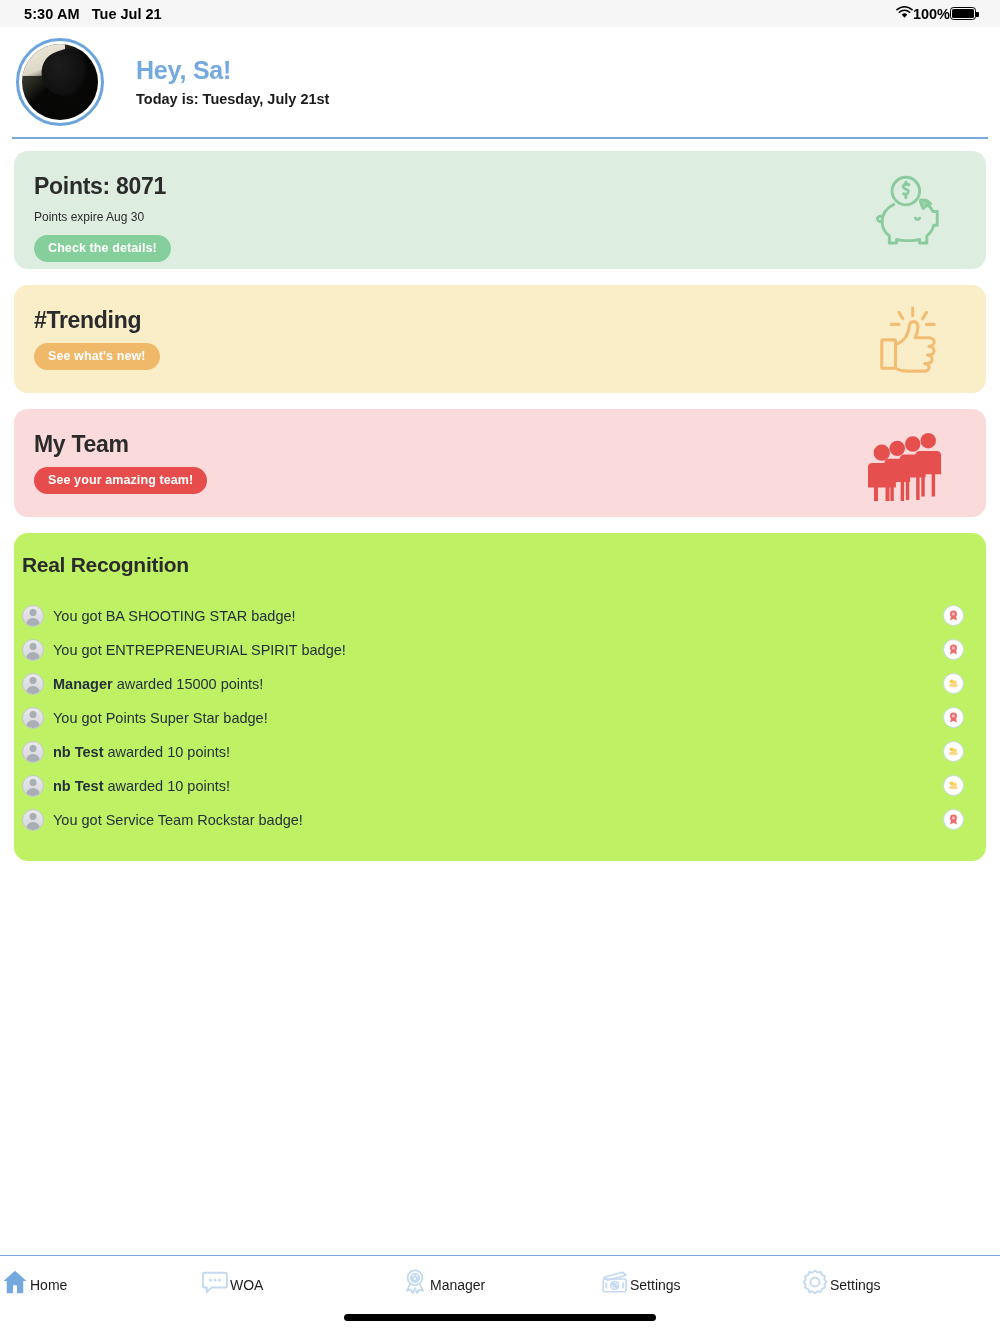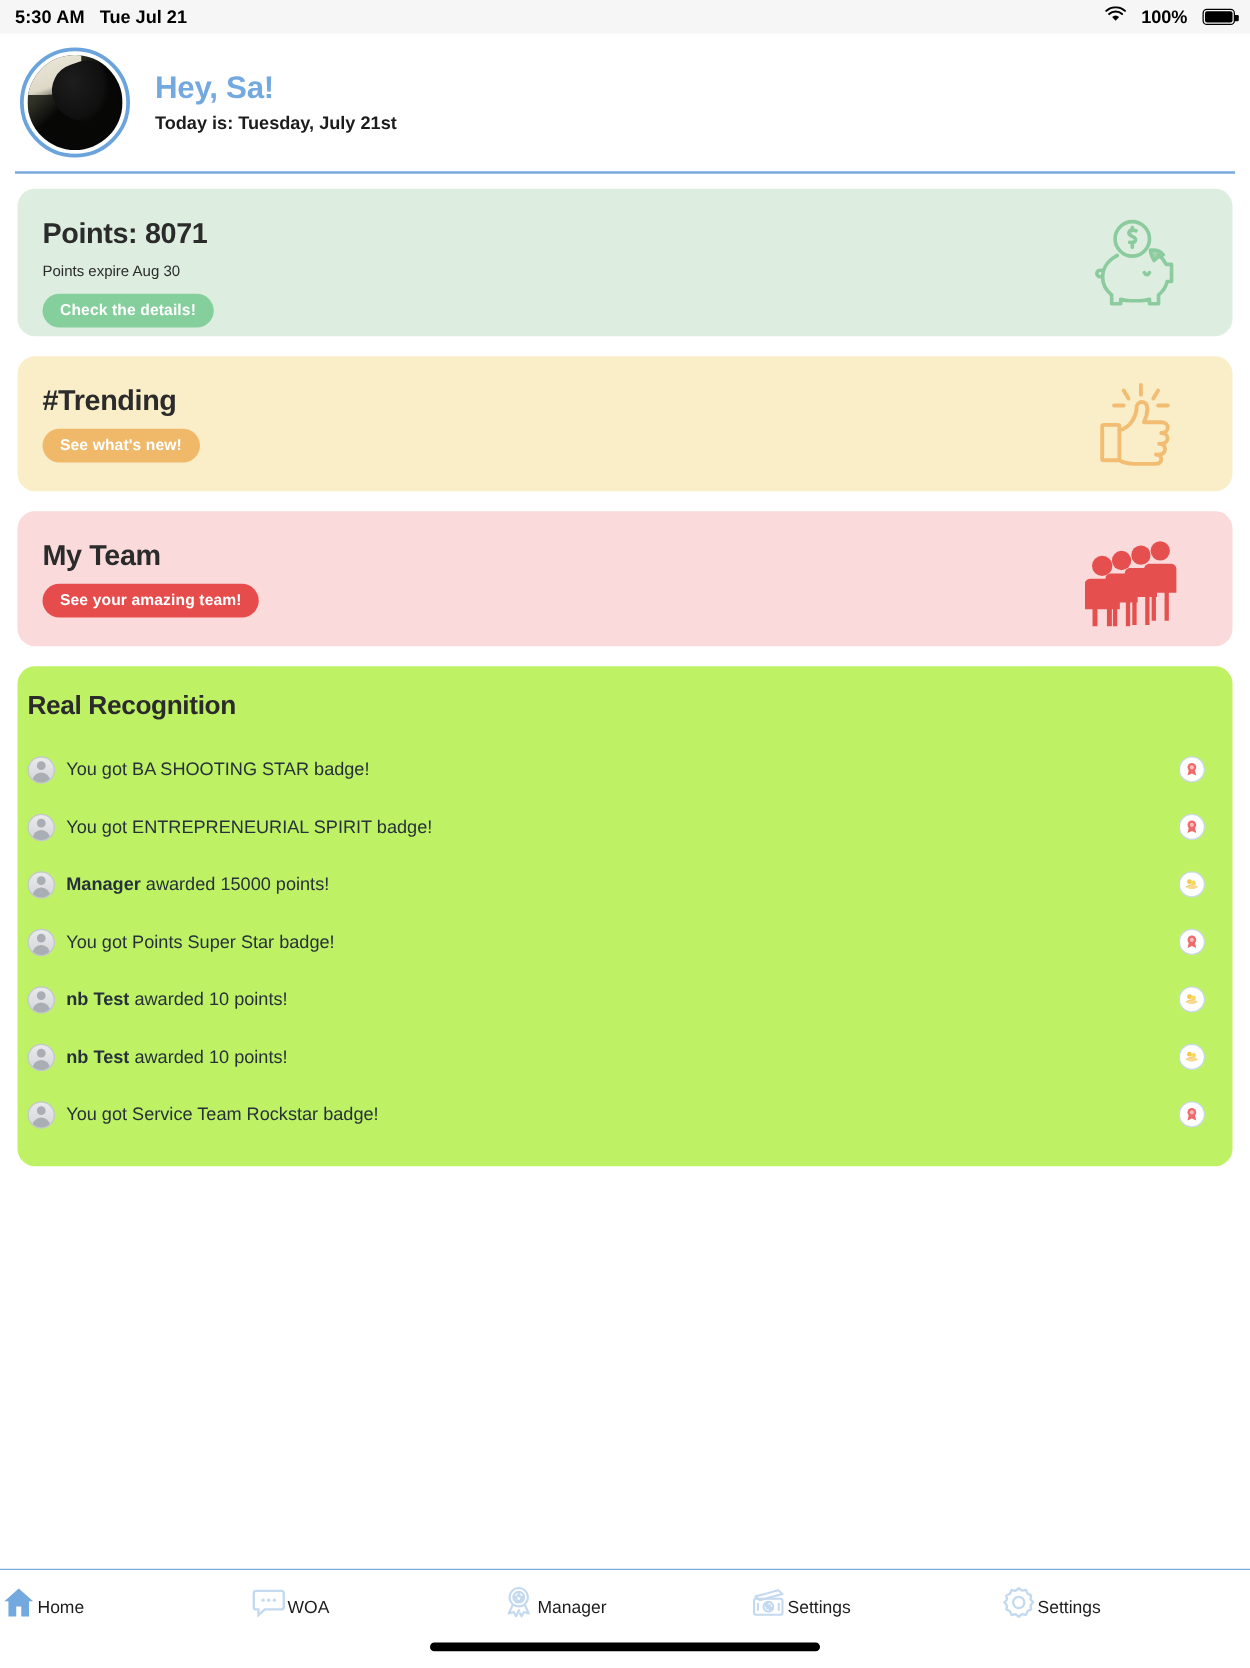--- a/index.html
+++ b/index.html
@@ -8,25 +8,25 @@
     background: #ffffff;
     font-family: "Liberation Sans", sans-serif;
     overflow: hidden;
   }
   .screen { position: relative; width: 1000px; height: 1334px; background: #fff; }
 
   
   .statusbar {
     height: 27px; background: #f6f6f6;
     display: flex; align-items: center;
-    padding: 0 12px; font-size: 14.5px; color: #000;
+    padding: 0 24px; font-size: 14.5px; color: #000;
   }
   .sb-time { font-weight: 600; letter-spacing: .1px; }
   .sb-date { font-weight: 600; margin-left: 12px; }
-  .sb-right { margin-left: auto; display: flex; align-items: center; gap: 12px; }
+  .sb-right { margin-left: auto; display: flex; align-items: center; gap: 0; }
   .sb-pct { font-weight: 600; font-size: 14.5px; }
   .batt {
     width: 26px; height: 13px; border: 1.4px solid #000;
     border-radius: 3.5px; position: relative; padding: 1.3px;
   }
   .batt::after {
     content: ""; position: absolute; right: -3.6px; top: 4px;
     width: 2.2px; height: 5px; background: #000; border-radius: 0 1px 1px 0;
   }
   .batt > i { display: block; height: 100%; width: 100%; background: #000; border-radius: 1.6px; }
@@ -55,21 +55,21 @@
     background: linear-gradient(160deg, #f2eee2 0%, #ddd8c6 70%, rgba(221,216,198,0) 100%);
     border-radius: 0 0 60% 10%;
   }
   .avatar-photo::after {
     content: ""; position: absolute; left: 26%; top: 8%;
     width: 62%; height: 62%;
     background: radial-gradient(ellipse at 40% 30%, #1d1d1d 0%, #101010 60%, rgba(16,16,16,0) 72%);
     border-radius: 50% 40% 46% 58%;
     transform: rotate(-18deg);
   }
-  .greet { margin-left: 20px; }
+  .greet { margin-left: 32px; }
   .greet-title {
     font-size: 25px; font-weight: bold; color: #74a9e0;
     letter-spacing: -0.2px; line-height: 1.1;
   }
   .greet-sub { font-size: 14.5px; color: #1c1c1c; font-weight: 600; margin-top: 7px; }
   .divider { height: 1.5px; background: #7aa9dd; margin: 0 12px; }
 
   
   .cards { padding: 12px 14px 0 14px; }
   .card {
@@ -101,21 +101,21 @@
     background: #bef264; border-radius: 14px;
     margin: 8px 14px 0 14px; padding: 20px 22px 26px 8px;
   }
   .reco-title {
     font-size: 21px; font-weight: bold; color: #2b2b2b;
     letter-spacing: -0.3px; margin-bottom: 12px;
   }
   .reco-row {
     display: flex; align-items: center; height: 30px; margin-bottom: 0px; margin-top: 24px;
   }
-  .reco-row + .reco-row { margin-top: 16px; }
+  .reco-row + .reco-row { margin-top: 4px; }
   .mini-avatar {
     width: 22px; height: 22px; border-radius: 50%; flex: 0 0 auto;
     background: linear-gradient(180deg, #e9eaec 0%, #d3d5d9 100%);
     border: 1px solid #c3c7cd; position: relative; overflow: hidden;
   }
   .mini-avatar::before {
     content: ""; position: absolute; left: 50%; top: 3.5px;
     width: 7px; height: 7px; border-radius: 50%;
     background: #a9adb4; transform: translateX(-50%);
   }

